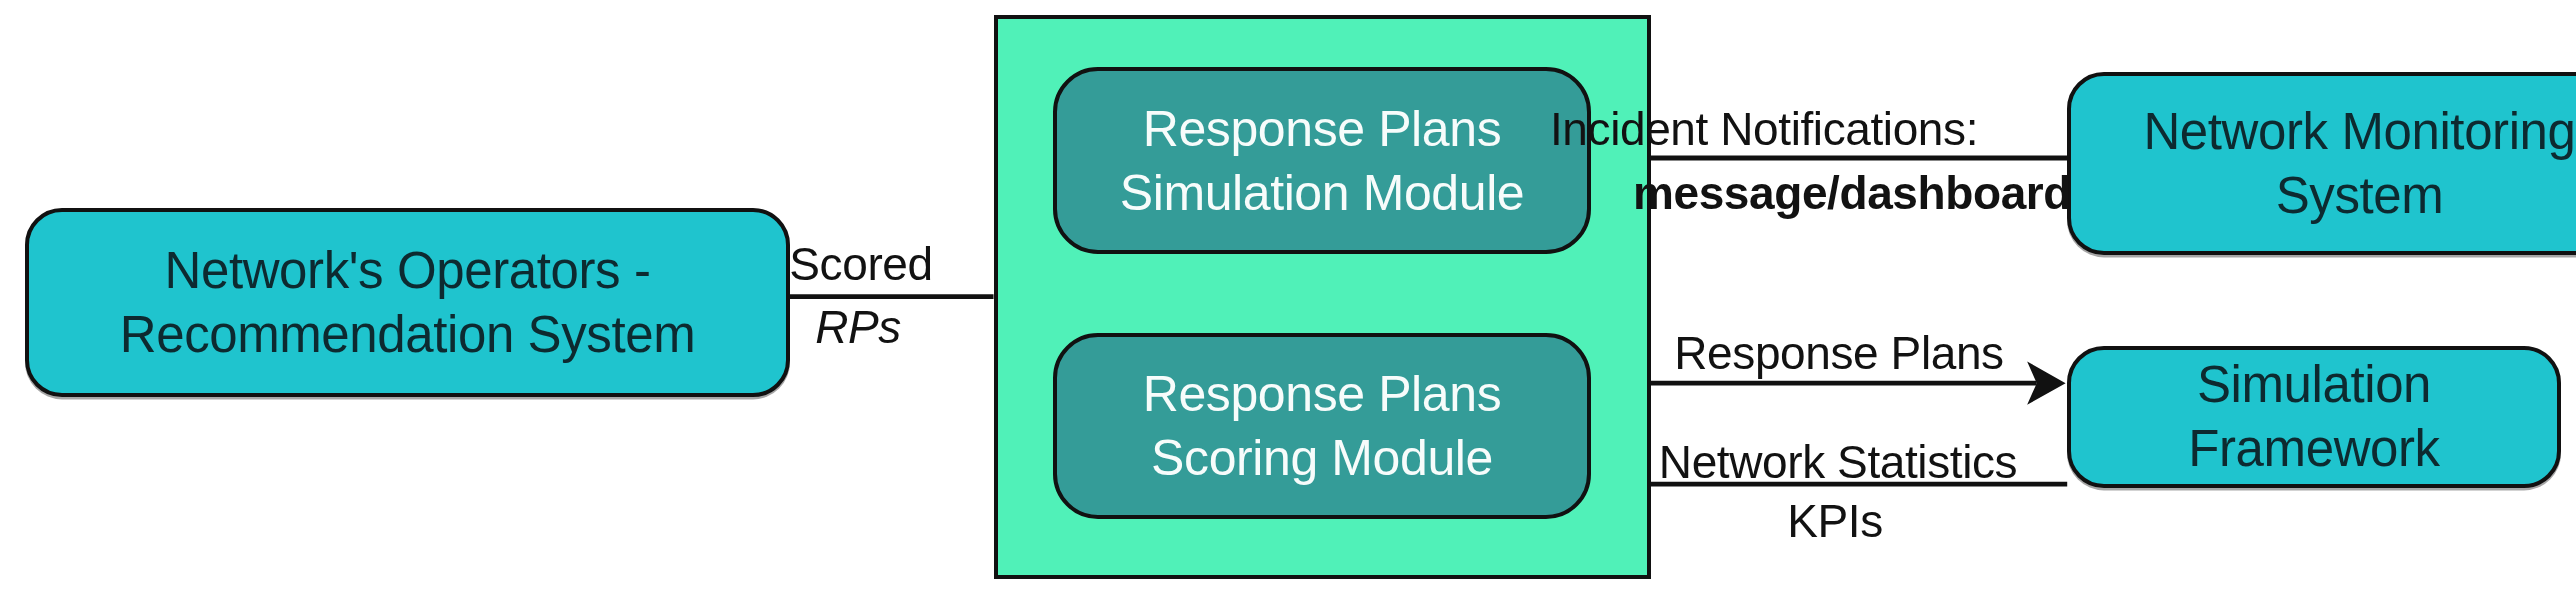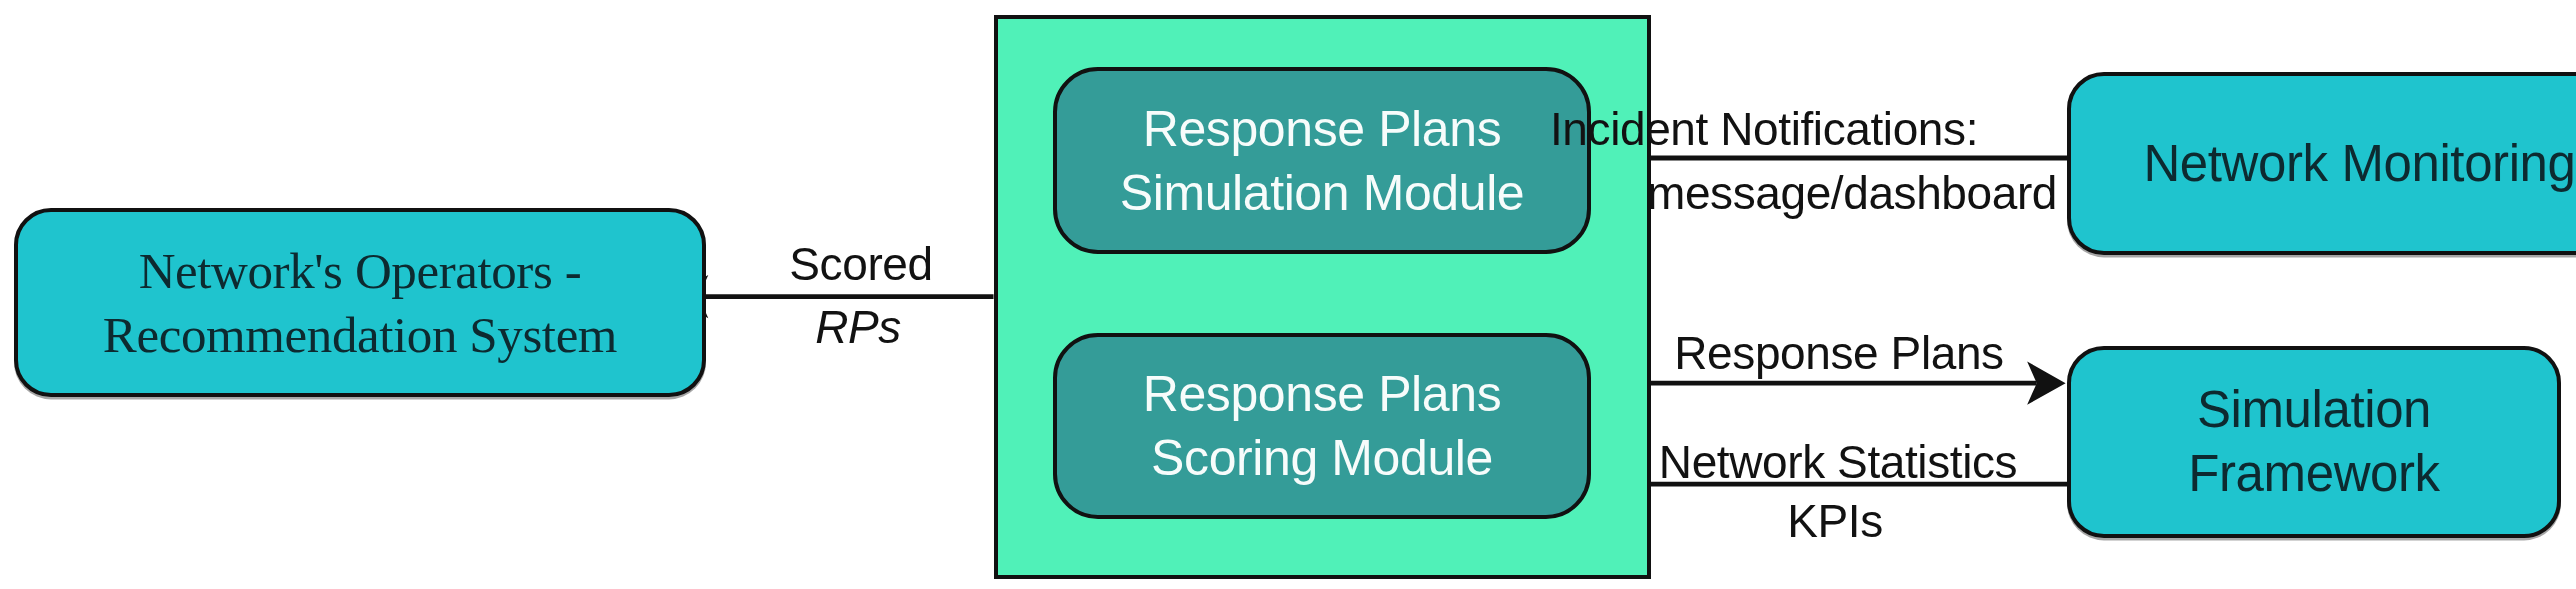--- a/index.html
+++ b/index.html
@@ -46,37 +46,37 @@
     border:4.8px solid var(--border);
     box-sizing:border-box;
   }
   .module-box{
     background:var(--module-fill);
     border-radius:45px;
     color:var(--module-text);
     font-size:50px;line-height:64px;
     z-index:3;
   }
-  .operators{left:14px;top:208px;width:692px;height:189px;font-family:Liberation Serif, serif;}
+  .operators{left:25px;top:208px;width:765px;height:189px;}
   .orchestrator{left:994px;top:15px;width:657px;height:564px;}
   .generation{left:1053px;top:67px;width:538px;height:187px;}
   .scoring{left:1053px;top:333px;width:538px;height:186px;}
   .monitoring{left:2067px;top:72px;width:585px;height:183px;}
-  .simulation{left:2067px;top:346px;width:494px;height:192px;}
+  .simulation{left:2067px;top:346px;width:494px;height:142px;}
   .edge-label{
     position:absolute;z-index:4;
     transform:translate(-50%,-50%);
     color:var(--label-text);
     font-size:46px;line-height:53px;
     white-space:nowrap;letter-spacing:-0.4px;
   }
   .lbl-scored{left:861px;top:264px;text-align:center;}
   .lbl-rps{left:858px;top:327px;font-style:italic;}
   .lbl-incident1{left:1764px;top:129px;}
-  .lbl-incident2{left:1852px;top:193px;}
+  .lbl-incident2{left:1852px;top:193px;font-weight:bold;}
   .lbl-response{left:1839px;top:353px;}
   .lbl-netstat{left:1838px;top:462px;}
   .lbl-kpis{left:1835px;top:521px;text-align:center;}
 </style>
 </head>
 <body>
 
 <div class="canvas">
 
   <svg class="edges" viewBox="0 0 3215 736" xmlns="http://www.w3.org/2000/svg">
@@ -119,20 +119,21 @@
     <div class="nline">Simulation Module</div>
   </div>
 
   <div class="node module-box scoring">
     <div class="nline">Response Plans</div>
     <div class="nline">Scoring Module</div>
   </div>
 
   <div class="node cyan-box monitoring">
     <div class="nline">Network Monitoring</div>
+    <div class="nline">System</div>
   </div>
 
   <div class="node cyan-box simulation">
     <div class="nline">Simulation</div>
     <div class="nline">Framework</div>
   </div>
 
   <div class="edge-label lbl-scored">Scored</div>
   <div class="edge-label lbl-rps">RPs</div>
   <div class="edge-label lbl-incident1">Incident Notifications:</div>

